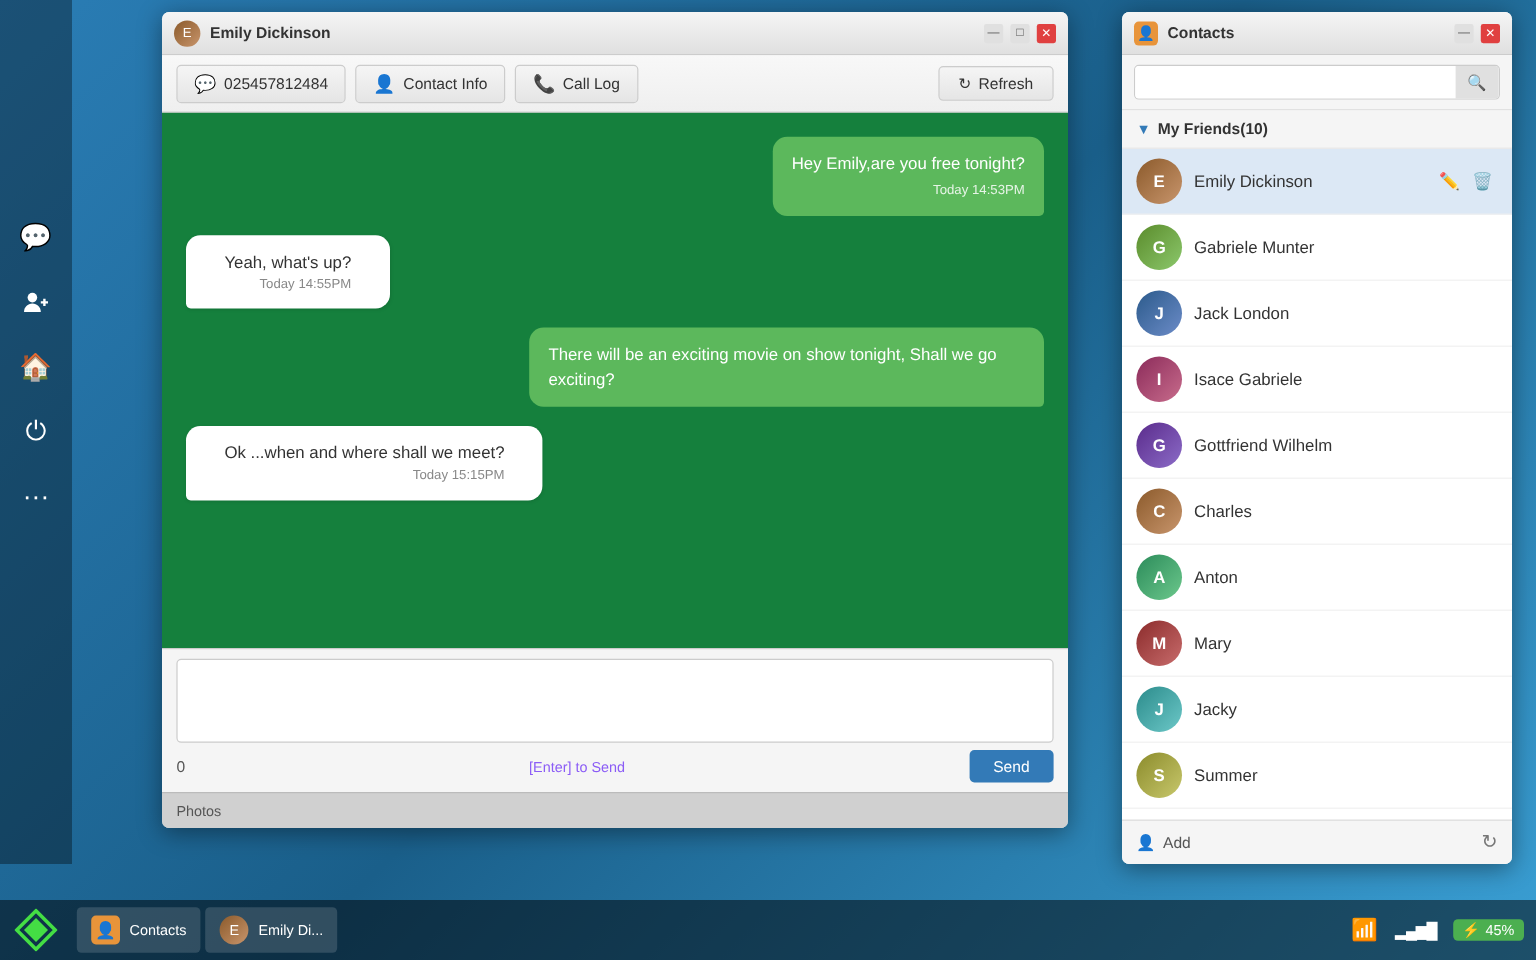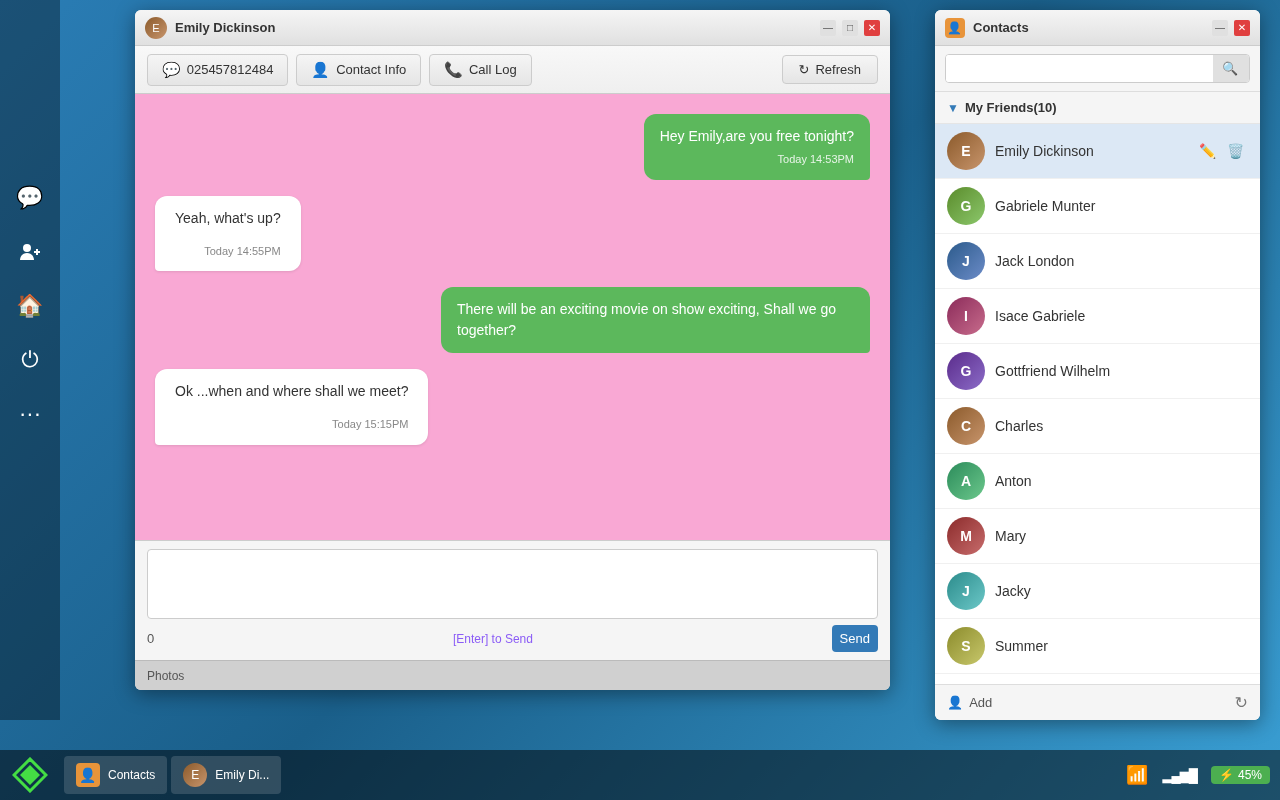--- a/index.html
+++ b/index.html
@@ -137,55 +137,55 @@
       cursor: pointer;
     }
 
     .chat-messages {
       flex: 1;
       overflow-y: auto;
       padding: 20px 20px;
       display: flex;
       flex-direction: column;
       gap: 16px;
-      background: #f9a8d4;
+      background: #15803d;
     }
 
     .msg-bubble-right {
       align-self: flex-end;
       background: #5cb85c;
       color: white;
       padding: 12px 16px;
       border-radius: 12px 12px 4px 12px;
       max-width: 60%;
       font-size: 14px;
       line-height: 1.5;
     }
     .msg-bubble-left {
       align-self: flex-start;
       background: white;
       color: #333;
-      padding: 12px 20px;
+      padding: 12px 32px;
       border-radius: 12px 12px 12px 4px;
       max-width: 60%;
       font-size: 14px;
       line-height: 1.5;
       box-shadow: 0 1px 3px rgba(0,0,0,0.1);
     }
     .msg-time {
       font-size: 11px;
       opacity: 0.85;
       text-align: right;
       margin-top: 4px;
     }
     .msg-time-left {
       font-size: 11px;
       color: #888;
       text-align: right;
-      margin-top: 14px;
+      margin-top: 0;
     }
 
     .chat-input-area {
       background: #f5f5f5;
       border-top: 1px solid #ccc;
       padding: 8px 12px;
       display: flex;
       flex-direction: column;
       gap: 6px;
     }
@@ -210,21 +210,21 @@
       color: #555;
     }
     .send-hint {
       font-size: 12px;
       color: #8b5cf6;
     }
     .send-btn {
       background: #337ab7;
       color: white;
       border: none;
-      padding: 6px 8px;
+      padding: 6px 20px;
       border-radius: 4px;
       font-size: 13px;
       cursor: pointer;
     }
 
     .chat-footer-bar {
       background: #d0d0d0;
       height: 30px;
       display: flex;
       align-items: center;
@@ -534,21 +534,21 @@
       <div>Hey Emily,are you free tonight?</div>
       <div class="msg-time">Today 14:53PM</div>
     </div>
 
     <div class="msg-bubble-left">
       <div>Yeah, what's up?</div>
       <div class="msg-time-left">Today  14:55PM</div>
     </div>
 
     <div class="msg-bubble-right">
-      <div>There will be an exciting movie on show exciting, Shall we go together?</div>
+      <div>There will be an exciting movie on show tonight, Shall we go exciting?</div>
     </div>
 
     <div class="msg-bubble-left">
       <div>Ok ...when and where shall we meet?</div>
       <div class="msg-time-left">Today  15:15PM</div>
     </div>
   </div>
 
   <div class="chat-input-area">
     <textarea class="chat-textarea" style=""></textarea>

